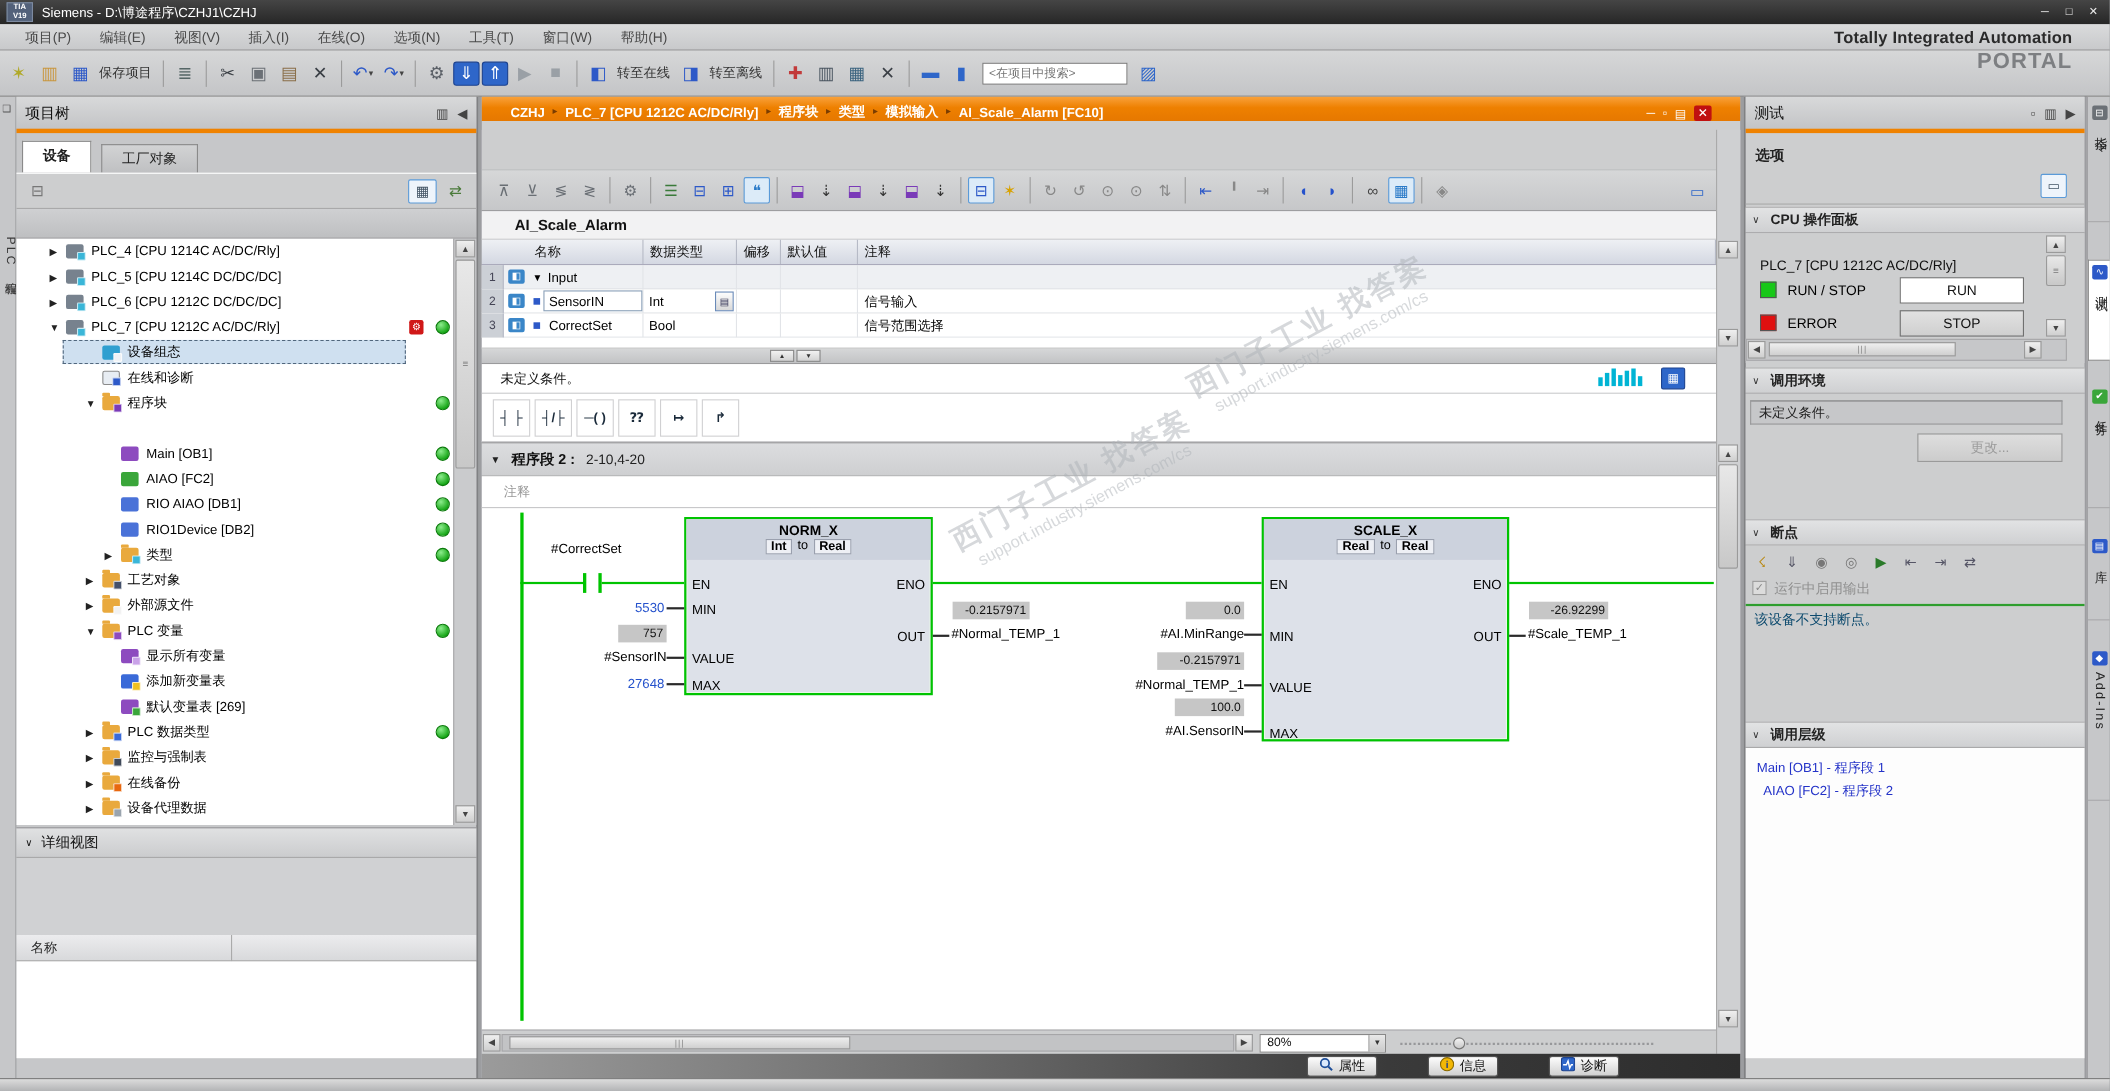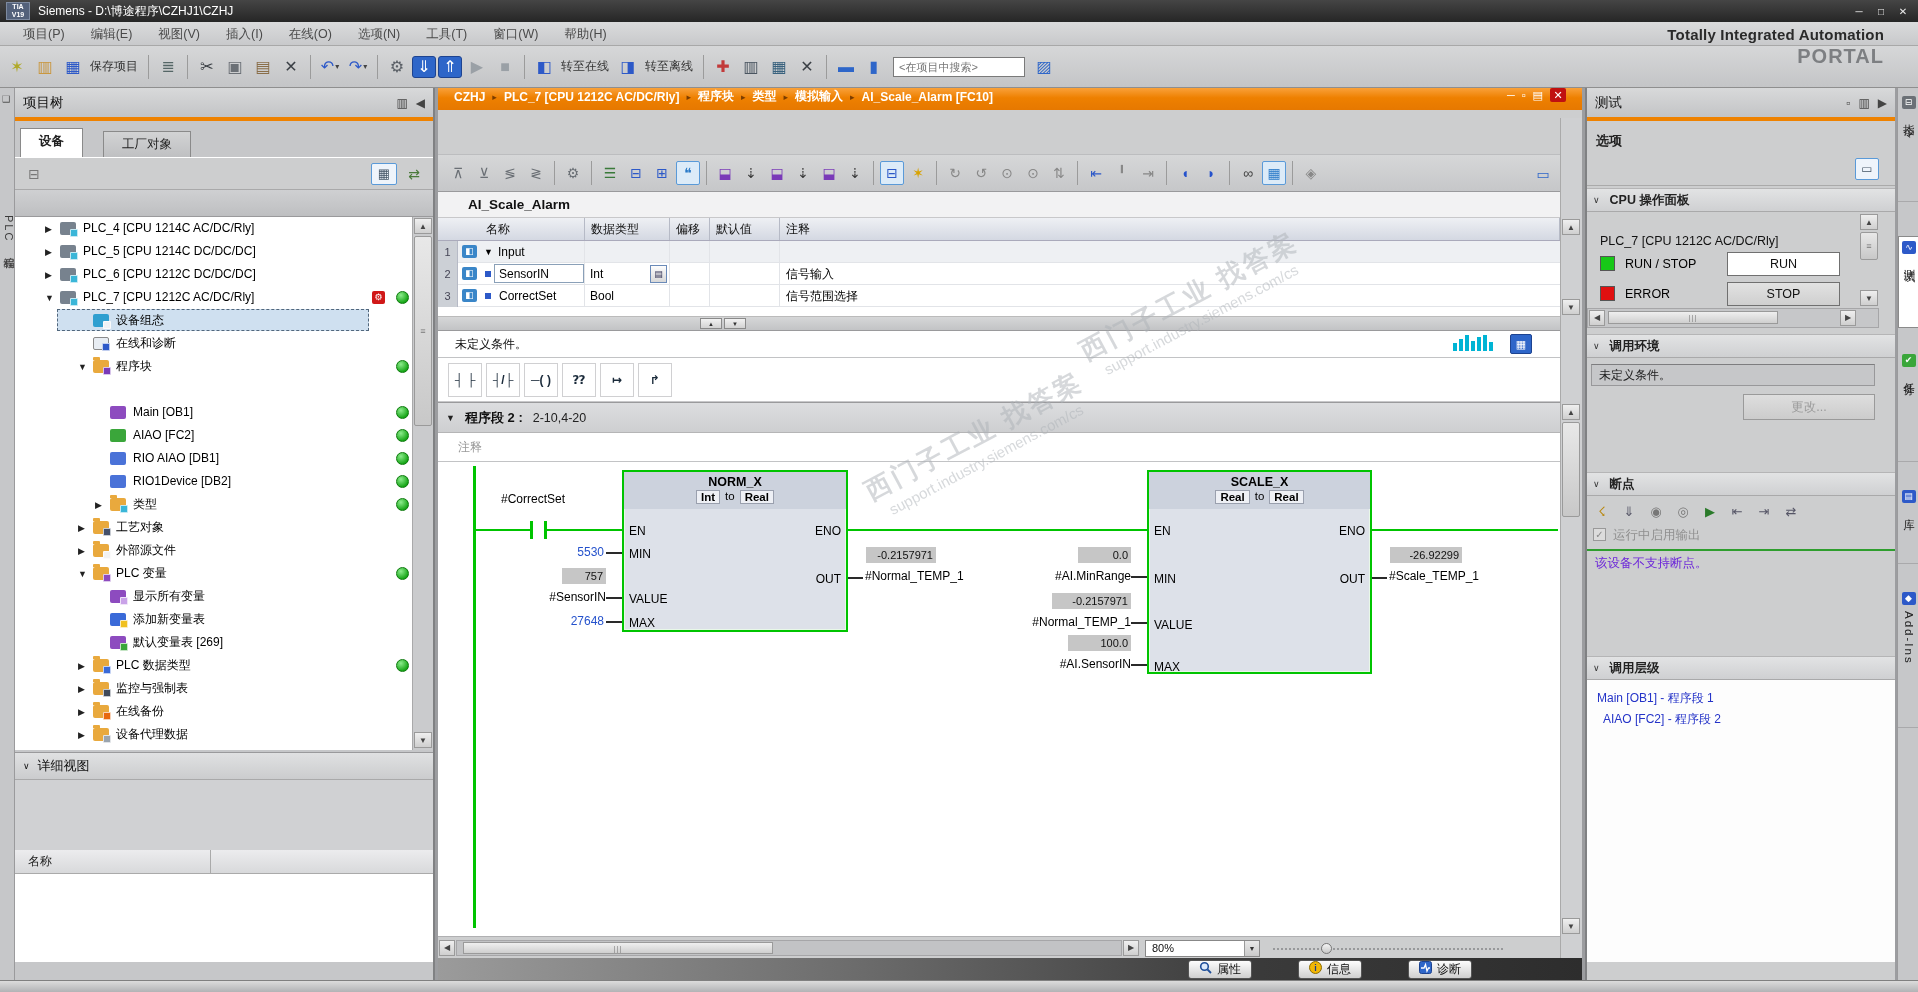--- a/index.html
+++ b/index.html
@@ -31,21 +31,21 @@
   .pheader{position:absolute;left:0;top:0;right:0;height:33px;background:linear-gradient(#d8d9da,#c3c4c6);border-bottom:4px solid #ef8200;display:flex;align-items:center;padding:0 8px}
   .pheader .pt{font-size:13.5px;color:#111}
   .pheader .hicons{margin-left:auto;display:flex;gap:8px;color:#444;font-size:12px}
   .sechead{background:linear-gradient(#e2e3e4,#cfd0d2);border-top:1px solid #b5b5b6;border-bottom:1px solid #a9a9aa;font-weight:bold;font-size:12.5px;color:#222;display:flex;align-items:center;padding-left:6px;gap:10px}
   .sechead .chev{font-size:9px;color:#333;font-weight:normal}
   
   .leftstrip{position:absolute;left:0;top:88px;width:15px;height:892px;background:#c6c7c9;border-right:1px solid #9a9a9c}
   .vtext{writing-mode:vertical-rl;text-orientation:mixed;font-size:11px;color:#3a3a3a;letter-spacing:2px}
   
   .tree-panel{position:absolute;left:15px;top:88px;width:420px;height:892px;background:#c6c7c9;border-right:2px solid #808183}
-  .ptabs{position:absolute;left:0;top:37px;width:100%;height:32px;display:flex;align-items:flex-end;padding-left:5px;gap:20px}
+  .ptabs{position:absolute;left:0;top:37px;width:100%;height:32px;display:flex;align-items:flex-end;padding-left:5px;gap:9px}
   .ptab{height:26px;line-height:24px;padding:0 18px;font-size:12.5px;border:1px solid #8a8a8a;border-bottom:none;background:linear-gradient(#d2d3d4,#bfc0c2);color:#222}
   .ptab.active{background:#fff;font-weight:bold;height:29px}
   .ttoolbar{position:absolute;left:0;top:69px;width:100%;height:33px;background:#cdcecf;border-top:1px solid #fff;border-bottom:1px solid #a9a9aa;display:flex;align-items:center;padding:0 6px}
   .band{position:absolute;left:0;top:102px;width:100%;height:27px;background:linear-gradient(#cfd0d2,#bebfc1);border-bottom:1px solid #9a9a9c}
   .treebody{position:absolute;left:0;top:129px;width:397px;height:533px;background:#fff;overflow:hidden}
   .trow{position:absolute;left:0;width:100%;height:23px;font-size:12px;color:#000}
   .trow .lbl{position:absolute;top:0;line-height:23px;white-space:nowrap}
   .texp{position:absolute;top:7px;font-size:9px;color:#222}
   .ticn{position:absolute;top:5px;width:16px;height:13px;border-radius:2px}
   .ticn.folder::before{content:"";position:absolute;left:0;top:-3px;width:7px;height:3px;border-radius:1px 1px 0 0;background:inherit;background-color:inherit}
@@ -55,21 +55,21 @@
   .wrench{position:absolute;top:5px;width:13px;height:13px;border-radius:2px;background:#d01818;color:#fff;font-size:9px;line-height:13px;text-align:center}
   .vscroll{position:absolute;background:#cacbcd;border-left:1px solid #a9a9aa}
   .sbtn{position:absolute;left:1px;width:18px;height:16px;background:linear-gradient(#efefef,#cfcfcf);border:1px solid #9a9a9a;font-size:8px;color:#444;text-align:center;line-height:15px}
   .sthumb{position:absolute;left:1px;width:18px;background:linear-gradient(#e8e8e8,#c8c8c8);border:1px solid #9a9a9a;border-radius:2px;display:flex;align-items:center;justify-content:center;color:#777;font-size:9px}
   .dview-head{position:absolute;left:0;top:664px;width:100%;height:28px;background:linear-gradient(#e0e1e2,#cbccce);border-top:1px solid #9a9a9c;border-bottom:1px solid #a9a9aa;font-size:13px;color:#111;display:flex;align-items:center;gap:8px;padding-left:8px}
   .dview-mid{position:absolute;left:0;top:692px;width:100%;height:70px;background:#d0d1d3}
   .dview-col{position:absolute;left:0;top:762px;width:100%;height:24px;background:linear-gradient(#ececee,#d8d9db);border-bottom:1px solid #aaa;font-size:12px;color:#222;line-height:23px;padding-left:13px}
   .dview-body{position:absolute;left:0;top:786px;width:100%;height:88px;background:#fff}
   
   .editor{position:absolute;left:438px;top:88px;width:1144px;height:892px;background:#cdcecf}
-  .bc{position:absolute;left:0;top:0;width:100%;height:22px;background:linear-gradient(#f9a13a,#ee8000 45%,#e67800);display:flex;align-items:flex-start;padding:0 16px;color:#fff}
+  .bc{position:absolute;left:0;top:0;width:100%;height:22px;background:linear-gradient(#f9a13a,#ee8000 45%,#e67800);display:flex;align-items:flex-end;padding:0 26px;color:#fff}
   .bc .crumbs{display:flex;align-items:center;gap:7px;font-size:12px;font-weight:bold;white-space:nowrap}
   .bc .sep{font-size:9px;color:#7a3c00}
   .bc .bicons{margin-left:auto;display:flex;gap:7px;align-items:center}
   .bc .bicons span{font-size:11px}
   .bc .redx{background:#c01010;border-radius:2px;width:16px;height:14px;line-height:14px;text-align:center;font-size:10px}
   .gapbar{position:absolute;left:0;top:30px;width:100%;height:37px;background:#cdcecf;border-bottom:1px solid #bcbdbf}
   .etb{position:absolute;left:0;top:67px;width:100%;height:37px;background:linear-gradient(#d6d7d8,#c6c7c9);border-bottom:1px solid #9a9a9c;display:flex;align-items:center;padding:0 8px;gap:2px}
   .etb .ti{min-width:24px;height:24px;font-size:14px}
   .etb-right{position:absolute;right:26px;top:73px}
   .btitle-row{position:absolute;left:0;top:104px;width:1122px;height:26px;background:#f2f2f3;border-bottom:1px solid #c8c8ca;font-size:13.5px;font-weight:bold;color:#111;line-height:26px;padding-left:30px}
@@ -777,21 +777,21 @@
           <span class="bp-ico" style="color: rgb(119, 119, 119);">◉</span>
           <span class="bp-ico" style="color: rgb(119, 119, 119);">◎</span>
           <span class="bp-ico" style="color: rgb(42, 122, 42);">▶</span>
           <span class="bp-ico" style="color: rgb(85, 85, 102);">⇤</span>
           <span class="bp-ico" style="color: rgb(85, 85, 102);">⇥</span>
           <span class="bp-ico" style="color: rgb(85, 85, 102);">⇄</span>
         </div>
       <div class="cbx" style="top:32px">✓</div>
       <div class="abs" style="left:26px;top:31px;font-size:12.5px;color:#8f8f8f">运行中启用输出</div>
       <div class="greenline" style="top:53px"></div>
-      <div class="abs" style="left:8px;top:59px;font-size:12.5px;color:#6d28d9">该设备不支持断点。</div>
+      <div class="abs" style="left:8px;top:59px;font-size:12.5px;color:#0c4a6e">该设备不支持断点。</div>
     </div>
 
     <div class="sechead abs" style="left:0;top:568px;width:100%;height:24px">
       <span class="chev">∨</span>
         <span>调用层级</span>
     </div>
     <div class="abs" style="left:0;top:592px;width:100%;height:282px;background:#fdfdfd">
       <div class="abs" style="left:10px;top:8px" id="callhier">
           <div class="linkrow" style="padding-left: 0px;">Main [OB1] - 程序段 1</div>
           <div class="linkrow" style="padding-left: 6px;">AIAO [FC2] - 程序段 2</div>

